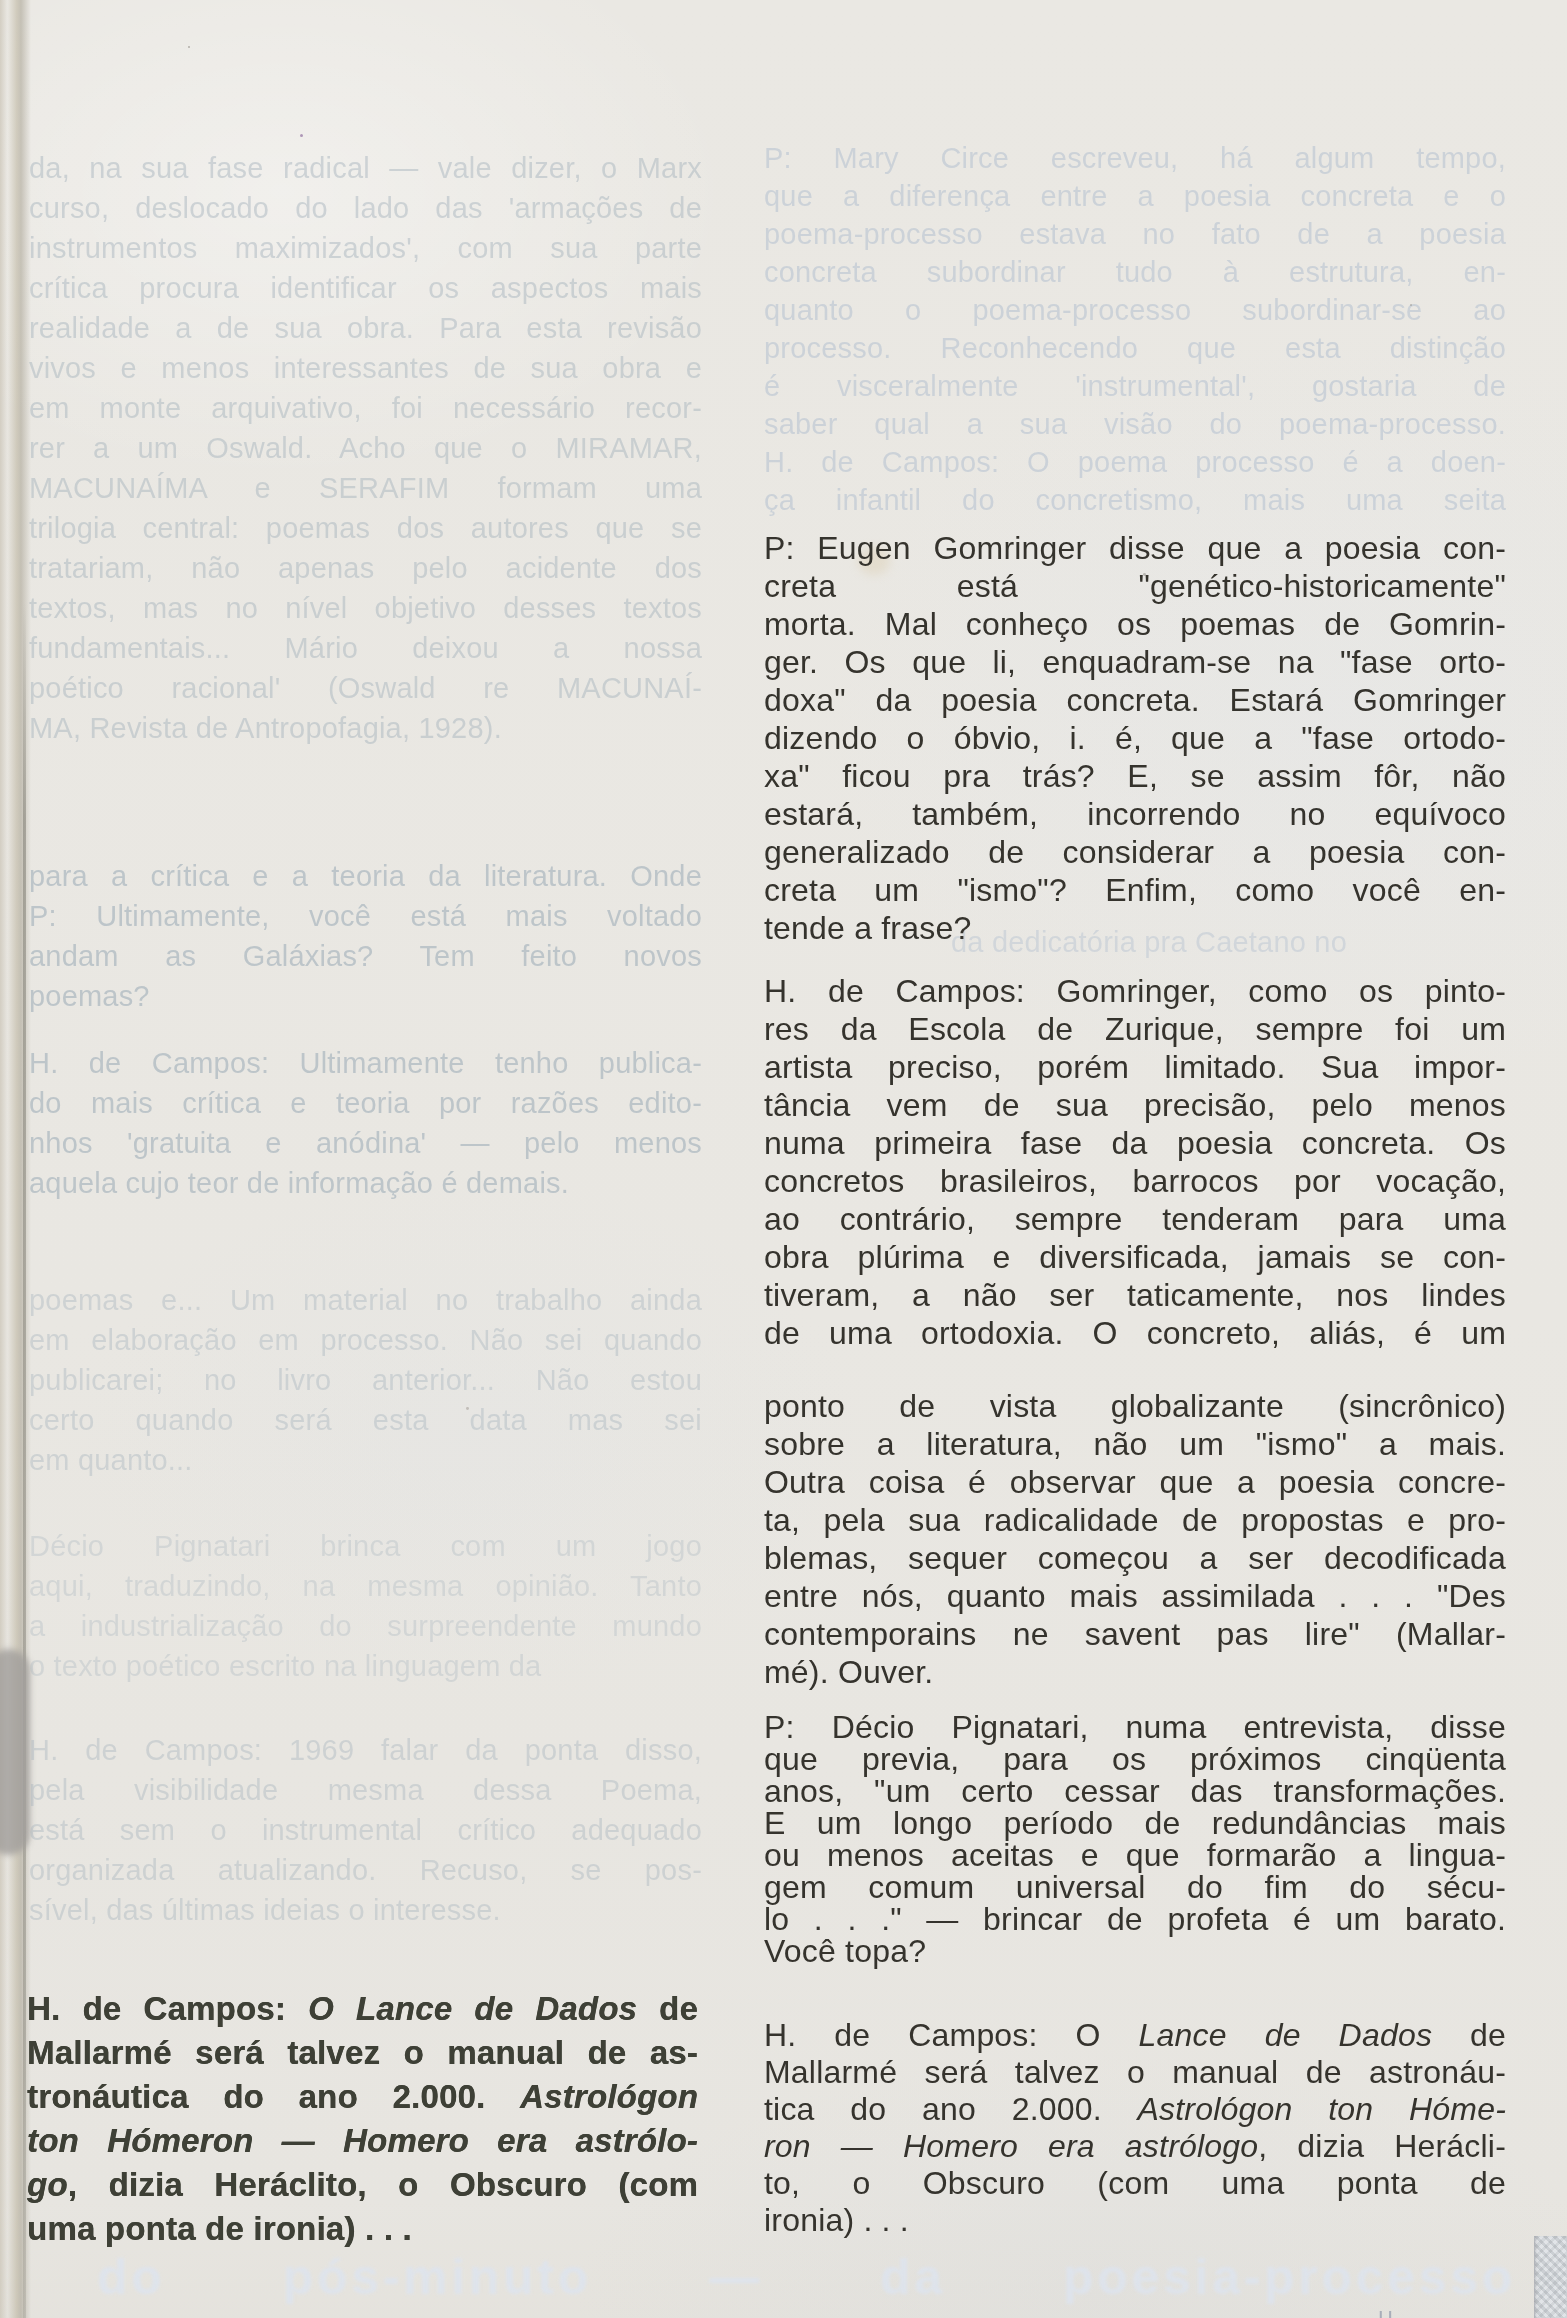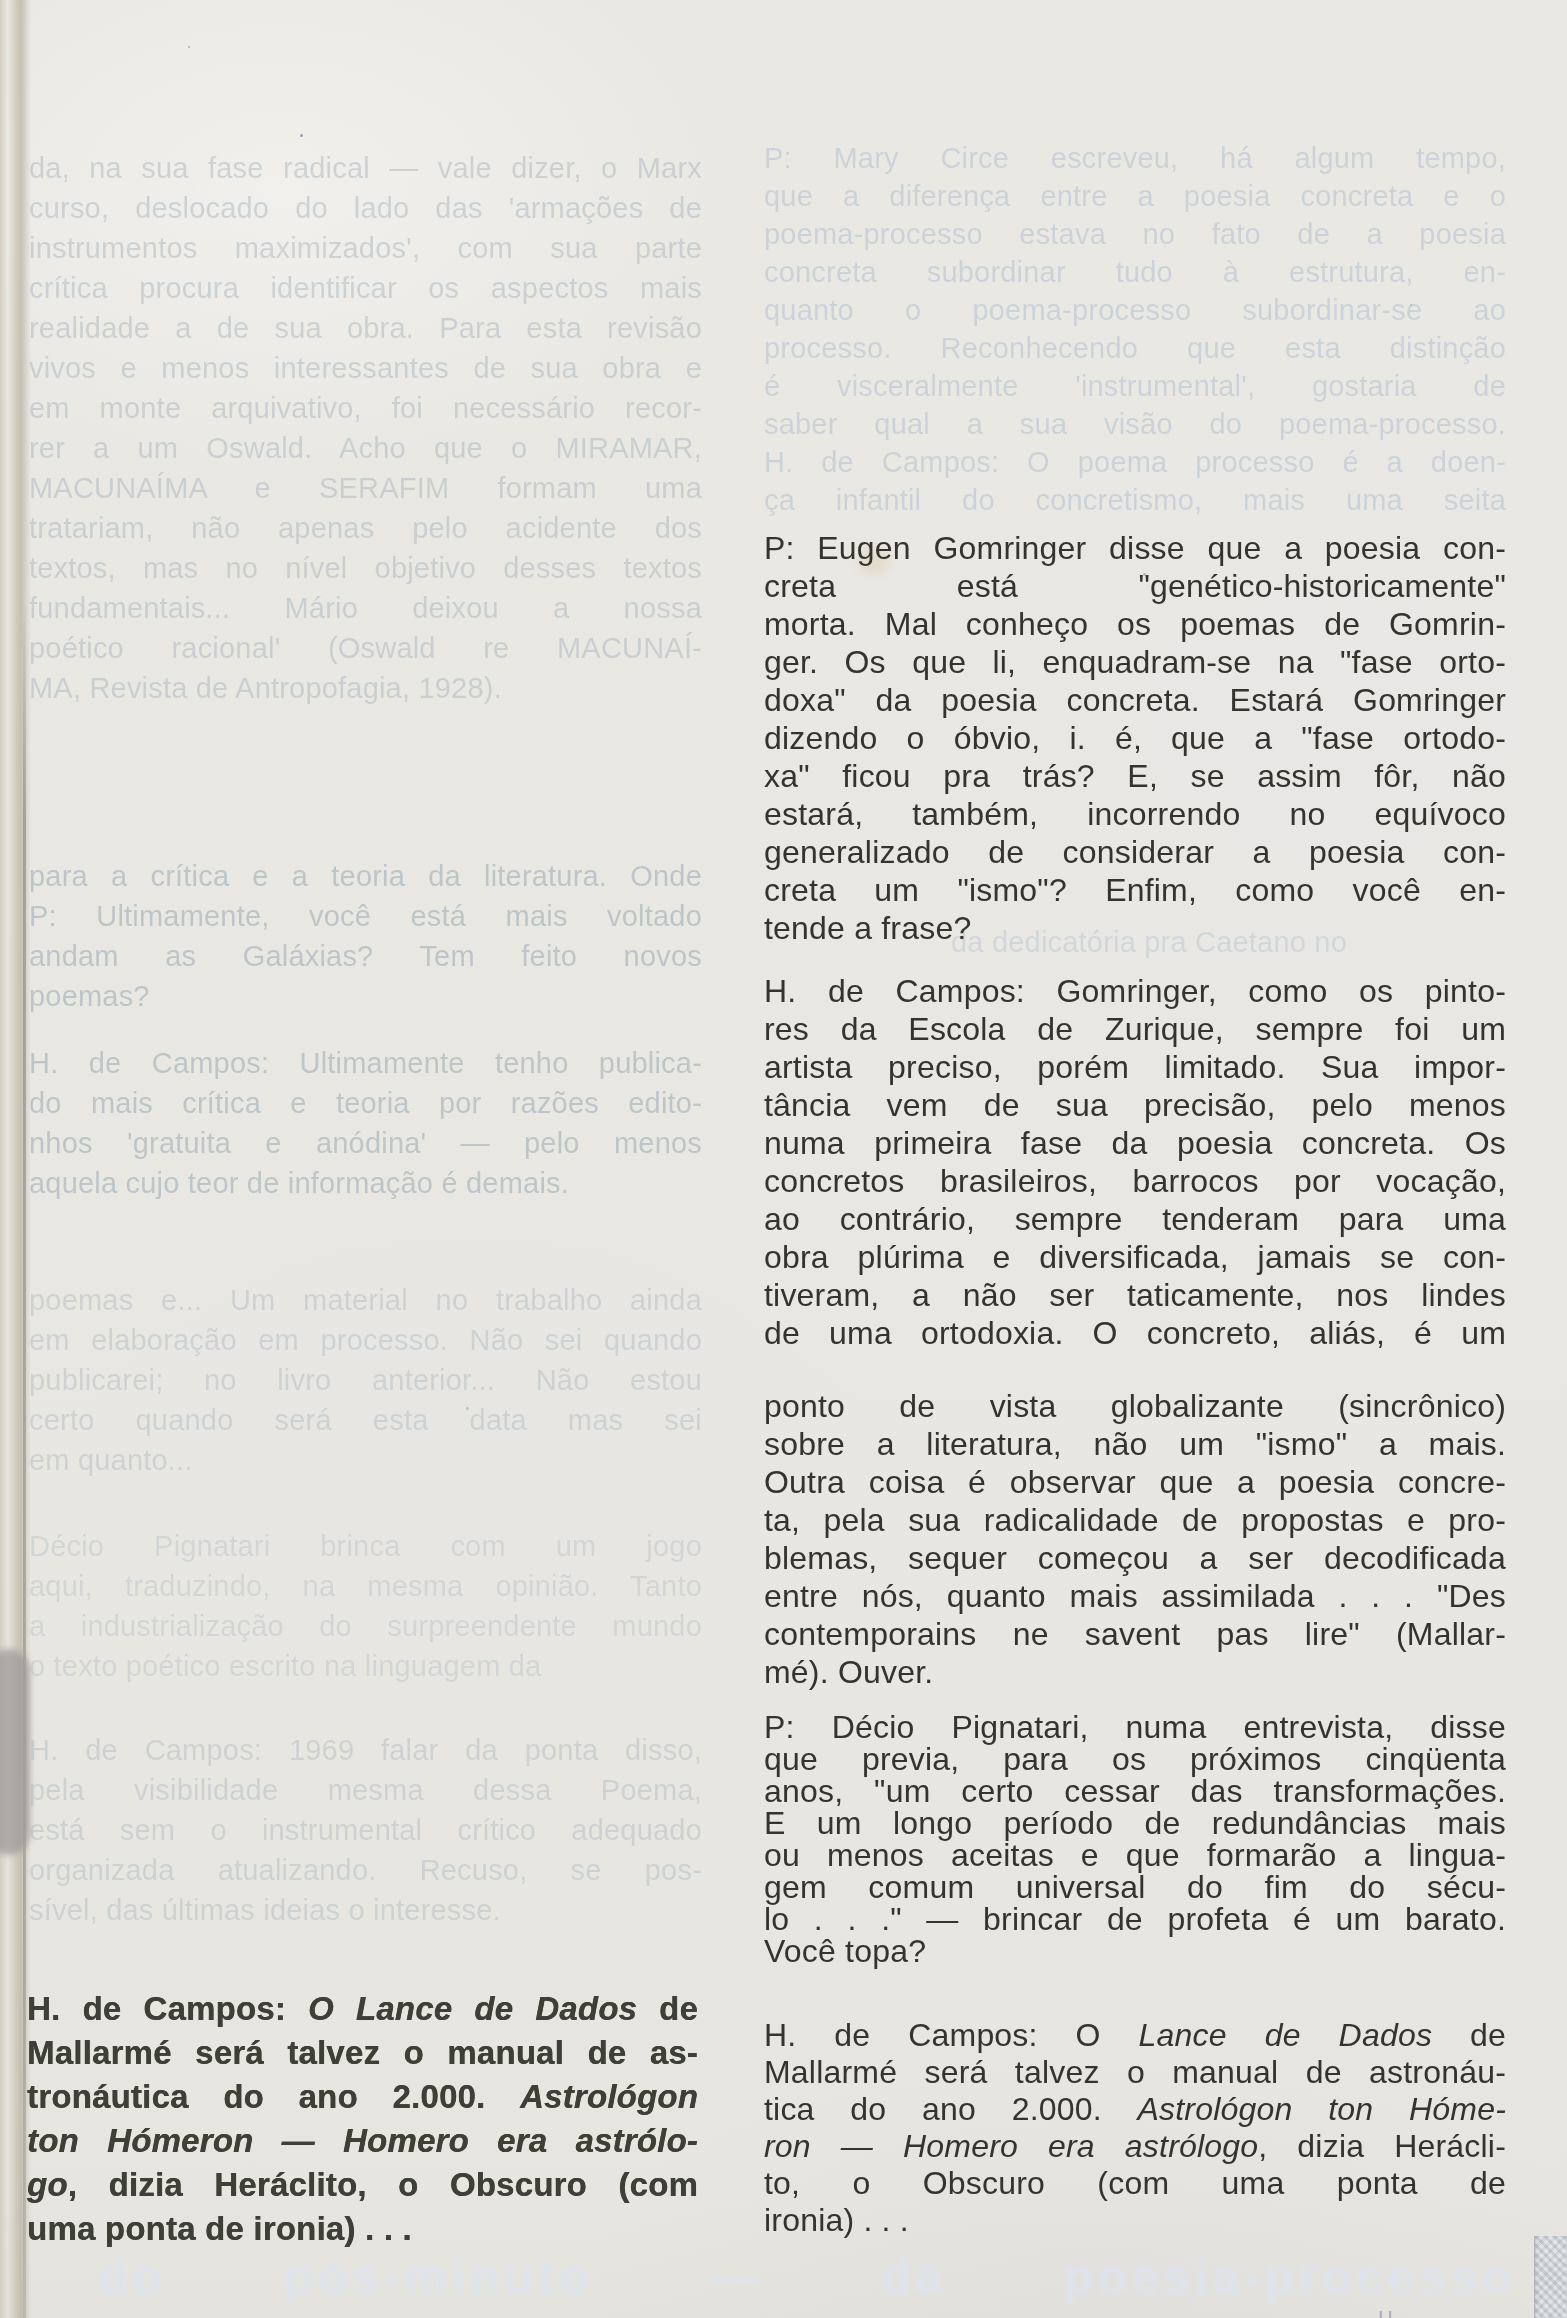--- a/index.html
+++ b/index.html
@@ -91,20 +91,21 @@
   <div class="para ghost ghost-l op45" style="top:148px">
       <div class="line"><span>da, na sua fase radical — vale dizer, o Marx</span></div>
       <div class="line"><span>curso, deslocado do lado das 'armações de</span></div>
       <div class="line"><span>instrumentos maximizados', com sua parte</span></div>
       <div class="line"><span>crítica procura identificar os aspectos mais</span></div>
       <div class="line"><span>realidade a de sua obra. Para esta revisão</span></div>
       <div class="line"><span>vivos e menos interessantes de sua obra e</span></div>
       <div class="line"><span>em monte arquivativo, foi necessário recor-</span></div>
       <div class="line"><span>rer a um Oswald. Acho que o MIRAMAR,</span></div>
       <div class="line"><span>MACUNAÍMA e SERAFIM formam uma</span></div>
+      <div class="line"><span>trilogia central: poemas dos autores que se</span></div>
       <div class="line"><span>tratariam, não apenas pelo acidente dos</span></div>
       <div class="line"><span>textos, mas no nível objetivo desses textos</span></div>
       <div class="line"><span>fundamentais... Mário deixou a nossa</span></div>
       <div class="line"><span>poético racional' (Oswald re MACUNAÍ-</span></div>
       <div class="line last"><span>MA, Revista de Antropofagia, 1928).</span></div>
     </div>
   <div class="para ghost ghost-l op62" style="top:856px">
       <div class="line"><span>para a crítica e a teoria da literatura. Onde</span></div>
       <div class="line"><span>P: Ultimamente, você está mais voltado</span></div>
       <div class="line"><span>andam as Galáxias? Tem feito novos</span></div>

